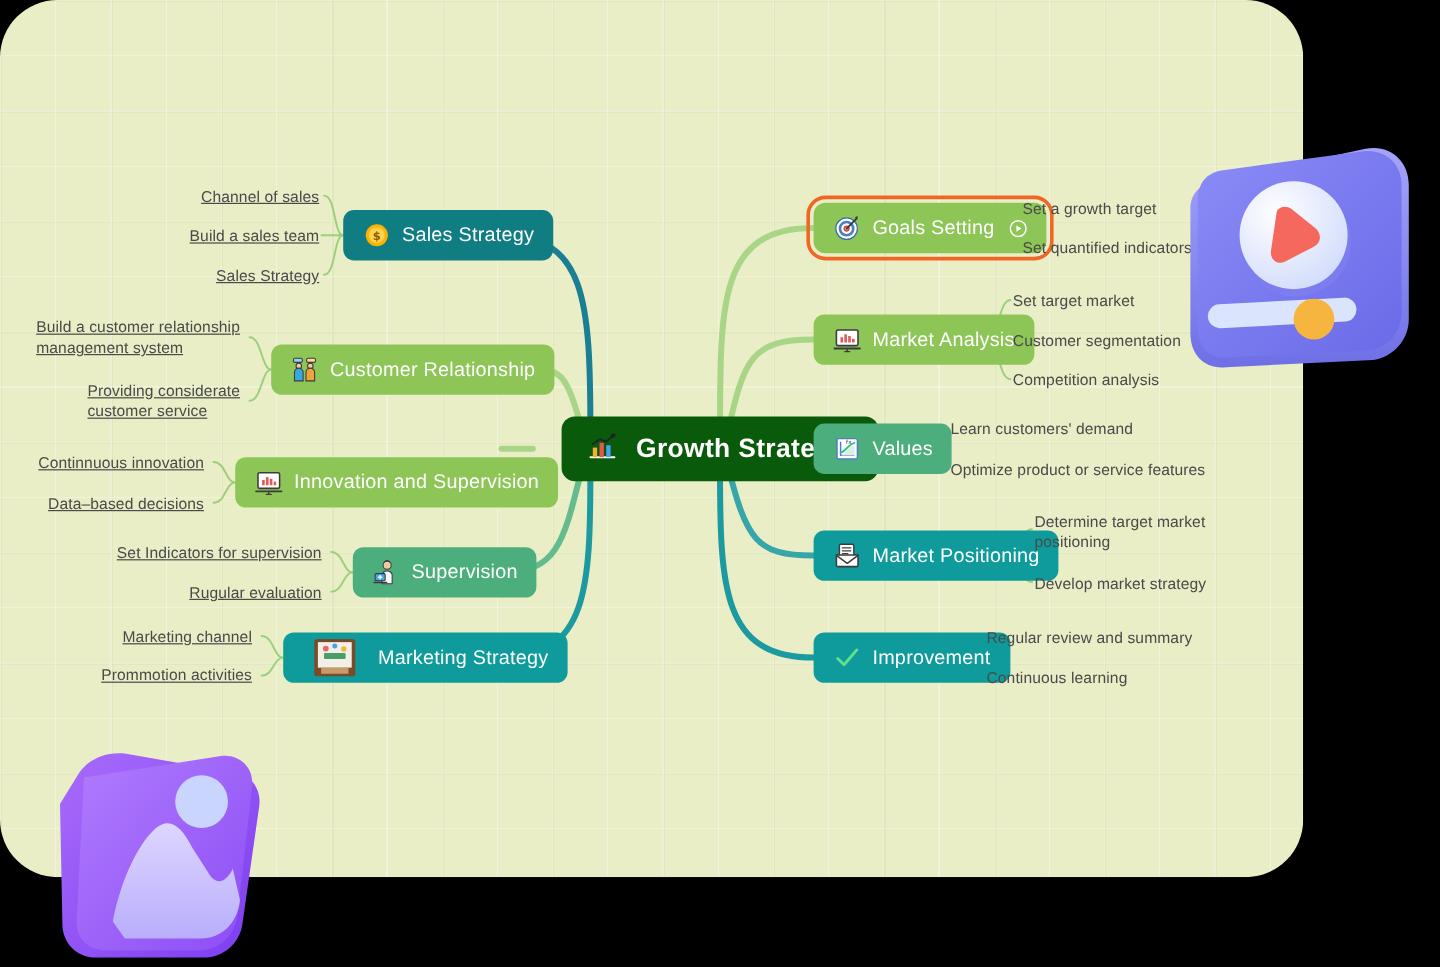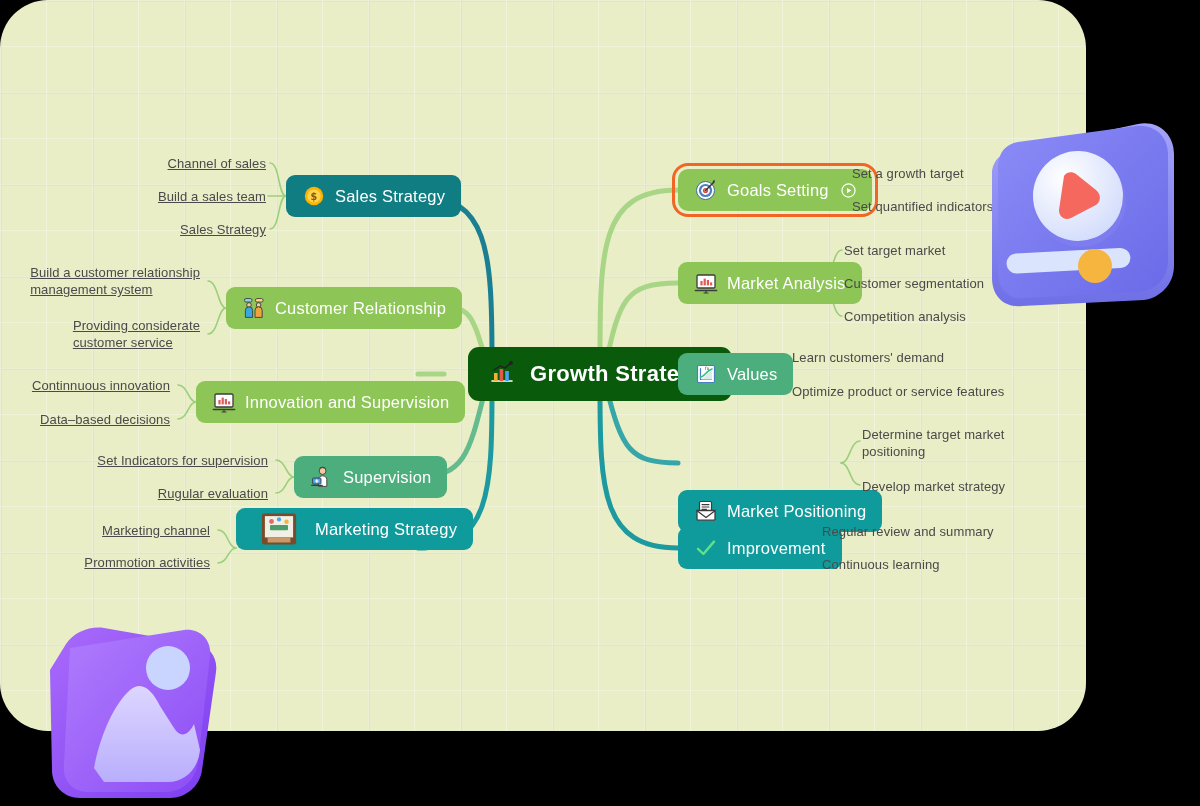--- a/index.html
+++ b/index.html
@@ -162,21 +162,21 @@
       <svg class="ico" viewBox="0 0 24 24">
         <rect x="3.5" y="3.5" width="17" height="17" rx="1.2" fill="#fff" stroke="#4a7fc1" stroke-width="1.2"></rect>
         <path d="M6.5 17.5V6.5M6.5 17.5h11" stroke="#4a7fc1" stroke-width="1.2" stroke-linecap="round"></path>
         <path d="M6.5 15 C 10 15, 12 9, 18 7" stroke="#35c08a" stroke-width="1.6" fill="none" stroke-linecap="round"></path>
         <path d="M6.5 17.5 C 10 17.5, 12 11, 18 9 L18 17.5 Z" fill="#d7efe4"></path>
         <text x="11" y="7.6" font-size="4.6" fill="#3c3c3c" font-family="DejaVu Sans, sans-serif">fx</text>
       </svg>
       <span class="lbl">Values</span>
     </div>
 
-    <div class="node c-teal" style="left:678px;top:442px;margin-top:48px;">
+    <div class="node c-teal" style="left:678px;top:442px;">
       <svg class="ico" viewBox="0 0 24 24">
         <rect x="5.5" y="2.5" width="12" height="12" rx="1.2" fill="#fff" stroke="#3c3c3c" stroke-width="1.2"></rect>
         <path d="M8 5.6h7M8 8h7M8 10.4h4.5" stroke="#3c3c3c" stroke-width="1.1" stroke-linecap="round"></path>
         <path d="M3 11.5h18v8.5a1.2 1.2 0 0 1-1.2 1.2H4.2A1.2 1.2 0 0 1 3 20Z" fill="#fff" stroke="#3c3c3c" stroke-width="1.3"></path>
         <path d="M3 11.8 L12 18.4 L21 11.8" fill="none" stroke="#3c3c3c" stroke-width="1.3" stroke-linejoin="round"></path>
       </svg>
       <span class="lbl">Market Positioning</span>
     </div>
 
     <div class="node c-teal" style="left:678px;top:527px;">
@@ -225,21 +225,21 @@
         <circle cx="12.6" cy="6" r="3.4" fill="#f6c9a0" stroke="#3c3c3c" stroke-width=".9"></circle>
         <path d="M9 5.4a3.6 3.6 0 0 1 7.2 0c0-1.6-1.6-2.9-3.6-2.9S9 3.8 9 5.4Z" fill="#2f3a47"></path>
         <path d="M8.4 21.4v-7c0-2 1.9-3.6 4.2-3.6s4.2 1.6 4.2 3.6v7Z" fill="#fff" stroke="#3c3c3c" stroke-width=".9"></path>
         <rect x="2.6" y="13" width="8.4" height="6" rx=".9" fill="#4aa3f0" stroke="#3c3c3c" stroke-width=".9"></rect>
         <path d="M1.6 20.4h10.6" stroke="#3c3c3c" stroke-width="1.1" stroke-linecap="round"></path>
         <path d="M6.8 14.6v2.8M5.4 16h2.8" stroke="#fff" stroke-width="1.2" stroke-linecap="round"></path>
       </svg>
       <span class="lbl">Supervision</span>
     </div>
 
-    <div class="node c-teal" style="left:236px;top:508px;">
+    <div class="node c-teal" style="left:236px;top:527px;">
       <svg class="ico" viewBox="0 0 24 24" style="width:54px;flex:0 0 54px;height:36px;">
         <rect x="0.6" y="1.6" width="22.8" height="20.8" rx="1.6" fill="#7a4b2a"></rect>
         <rect x="2.6" y="3.4" width="18.8" height="14.2" fill="#f1efe6"></rect>
         <circle cx="7" cy="7" r="1.6" fill="#e06a6a"></circle>
         <circle cx="12" cy="5.6" r="1.4" fill="#4aa3f0"></circle>
         <circle cx="17" cy="7.2" r="1.5" fill="#f0b93c"></circle>
         <rect x="6" y="9.4" width="12" height="3.4" rx=".6" fill="#4a9e6a"></rect>
         <path d="M4.4 17.6h15.2v3.4H4.4Z" fill="#c89a6a"></path>
       </svg>
       <span class="lbl">Marketing Strategy</span>

